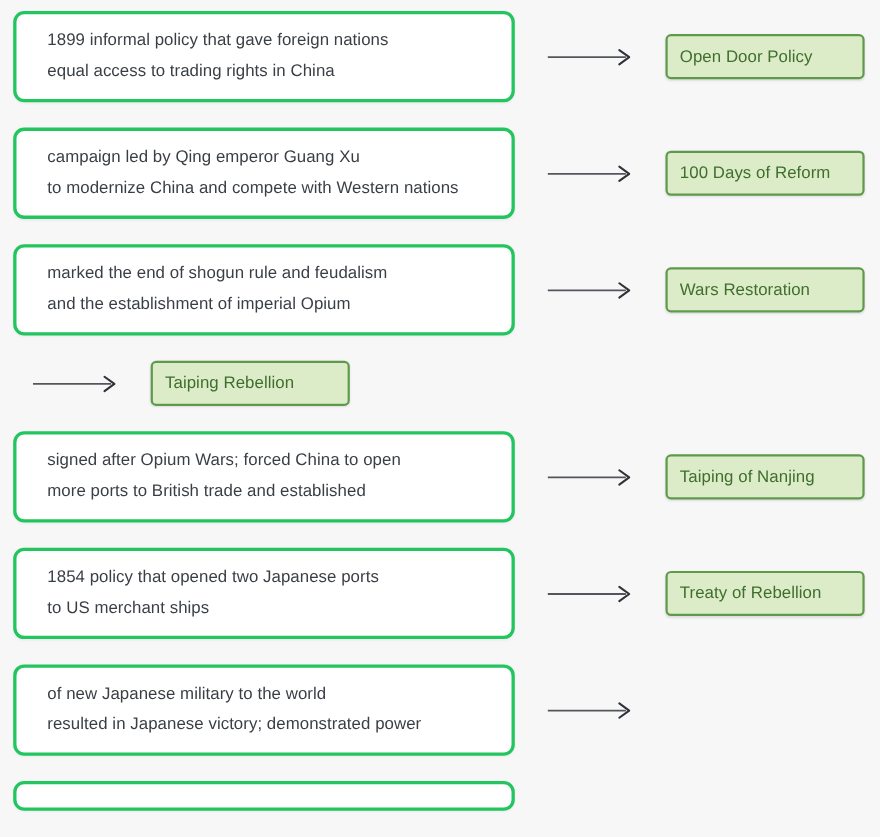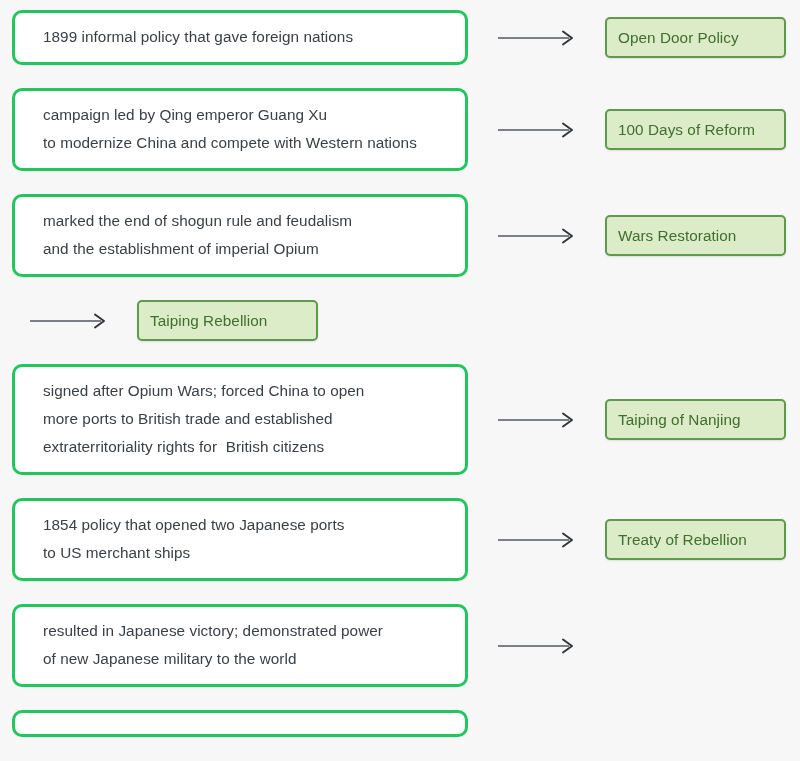--- a/index.html
+++ b/index.html
@@ -86,20 +86,21 @@
     letter-spacing: 0.05px;
   }
 </style>
 </head>
 <body>
 
 <div class="board">
     <div class="row">
       <div class="prompt-card">
         <div class="prompt-line">1899 informal policy that gave foreign nations</div>
+        <div class="prompt-line">equal access to trading rights in China</div>
       </div>
       <div class="arrow-cell">
         <svg class="arrow-svg" width="80" height="18" viewBox="0 0 80 18">
           <line x1="1" y1="9" x2="72" y2="9" stroke="#53575c" stroke-width="1.6"></line>
           <polyline points="66,2.5 75,9 66,15.5" fill="none" stroke="#2f3338" stroke-width="1.9" stroke-linecap="round" stroke-linejoin="round"></polyline>
         </svg>
       </div>
       <div class="answer-cell">
         <div class="answer-card">
           <span class="answer-label">Open Door Policy</span>
@@ -150,21 +151,20 @@
       <div class="answer-cell">
         <div class="answer-card">
           <span class="answer-label">Taiping Rebellion</span>
         </div>
       </div>
     </div>
     <div class="row">
       <div class="prompt-card">
         <div class="prompt-line">signed after Opium Wars; forced China to open</div>
         <div class="prompt-line">more ports to British trade and established</div>
-        <div class="prompt-line">extraterritoriality rights for  British citizens</div>
       </div>
       <div class="arrow-cell">
         <svg class="arrow-svg" width="80" height="18" viewBox="0 0 80 18">
           <line x1="1" y1="9" x2="72" y2="9" stroke="#53575c" stroke-width="1.6"></line>
           <polyline points="66,2.5 75,9 66,15.5" fill="none" stroke="#2f3338" stroke-width="1.9" stroke-linecap="round" stroke-linejoin="round"></polyline>
         </svg>
       </div>
       <div class="answer-cell">
         <div class="answer-card">
           <span class="answer-label">Taiping of Nanjing</span>
@@ -183,22 +183,22 @@
         </svg>
       </div>
       <div class="answer-cell">
         <div class="answer-card">
           <span class="answer-label">Treaty of Rebellion</span>
         </div>
       </div>
     </div>
     <div class="row">
       <div class="prompt-card">
+        <div class="prompt-line">of new Japanese military to the world</div>
         <div class="prompt-line">resulted in Japanese victory; demonstrated power</div>
-        <div class="prompt-line">of new Japanese military to the world</div>
       </div>
       <div class="arrow-cell">
         <svg class="arrow-svg" width="80" height="18" viewBox="0 0 80 18">
           <line x1="1" y1="9" x2="72" y2="9" stroke="#53575c" stroke-width="1.6"></line>
           <polyline points="66,2.5 75,9 66,15.5" fill="none" stroke="#2f3338" stroke-width="1.9" stroke-linecap="round" stroke-linejoin="round"></polyline>
         </svg>
       </div>
     </div>
     <div class="row">
       <div class="prompt-card"></div>

